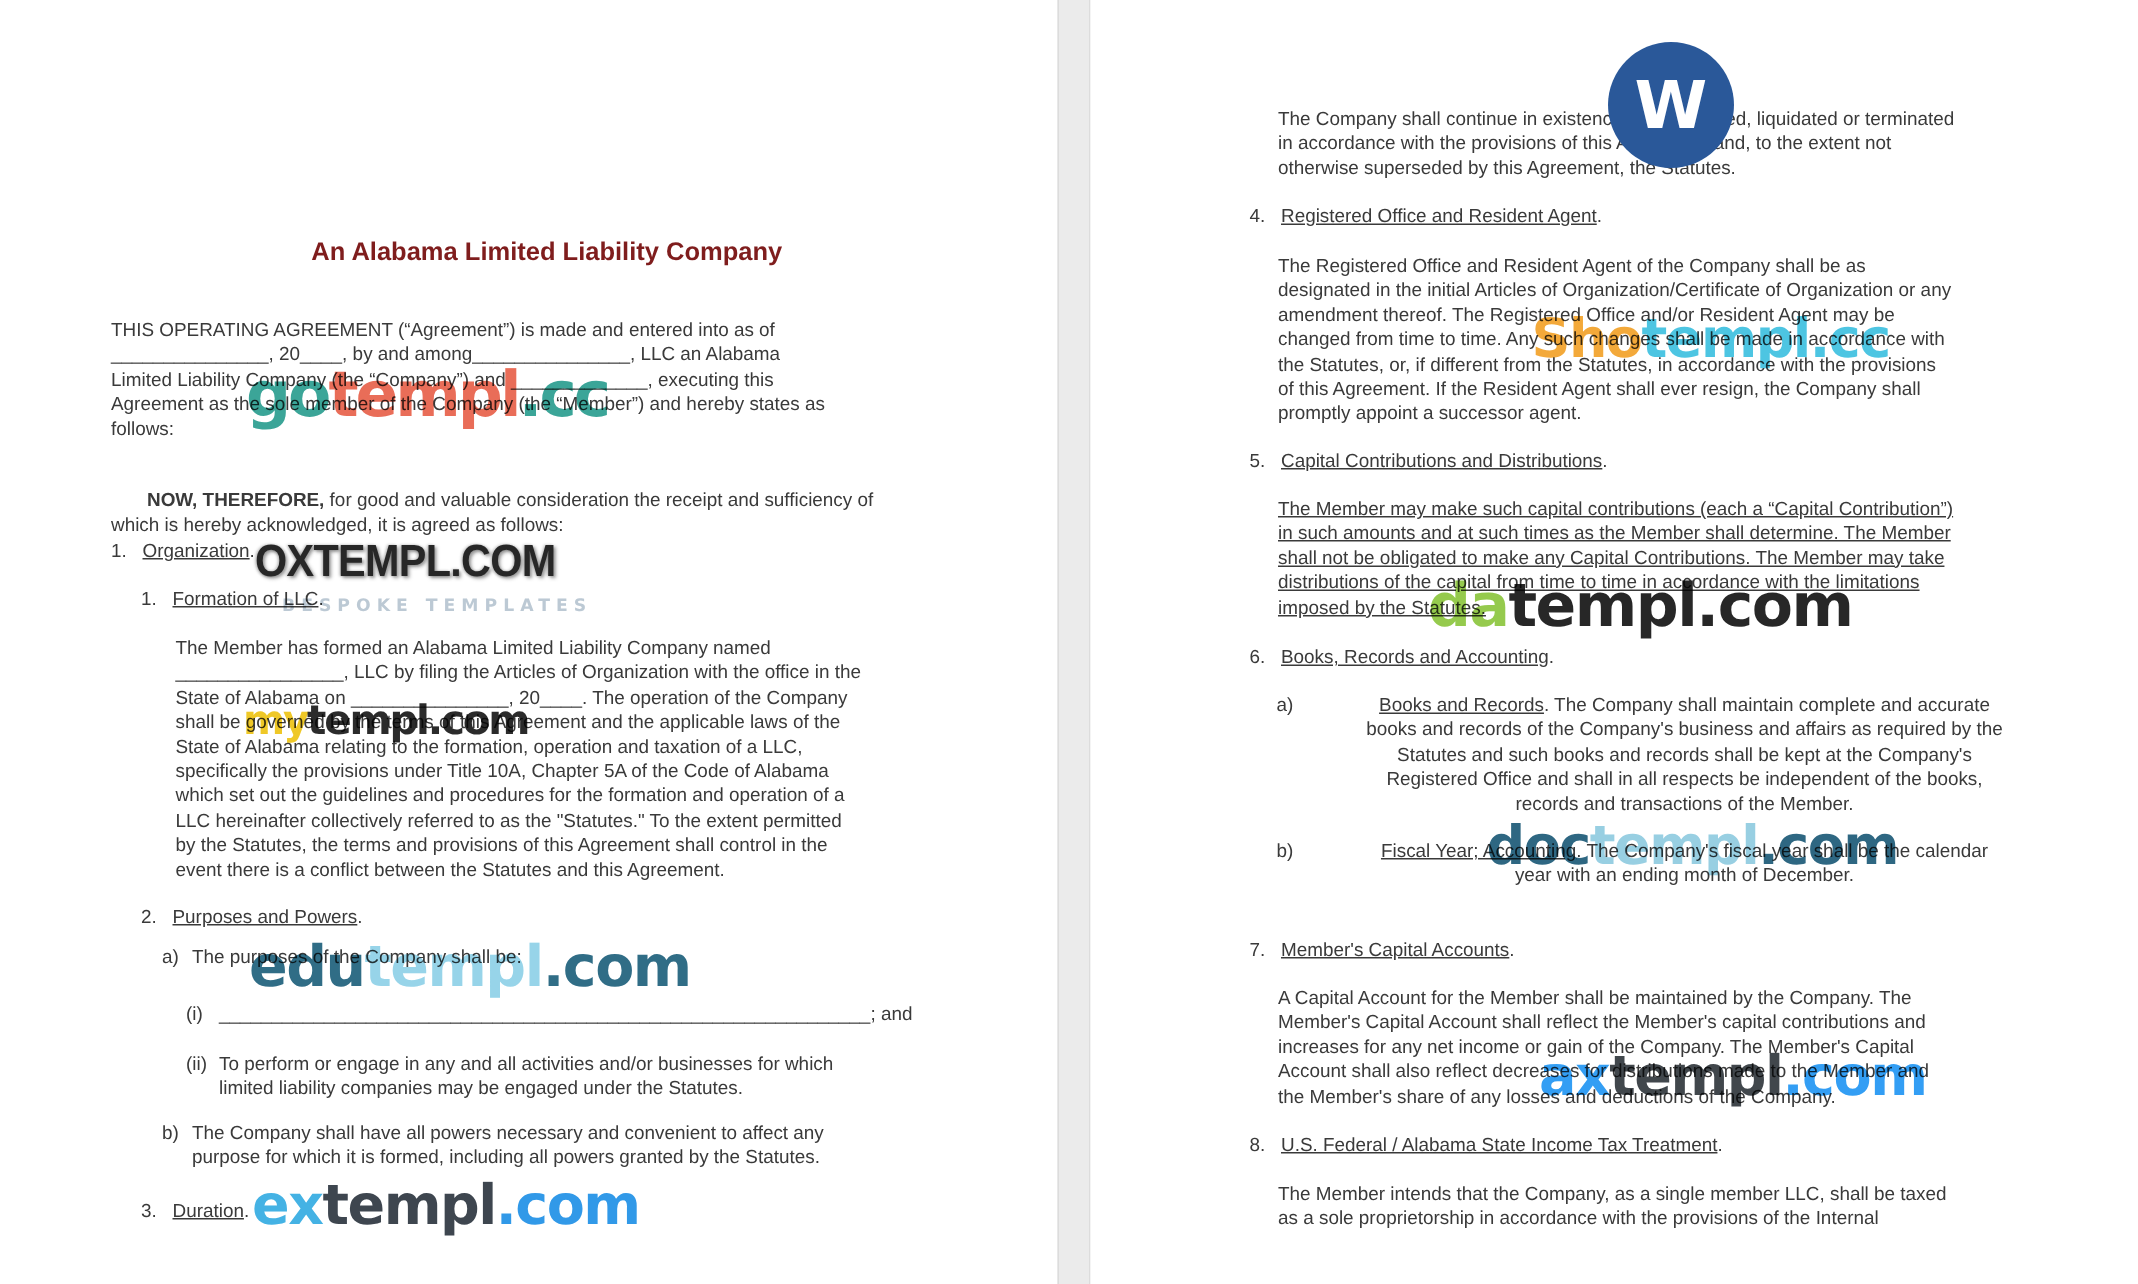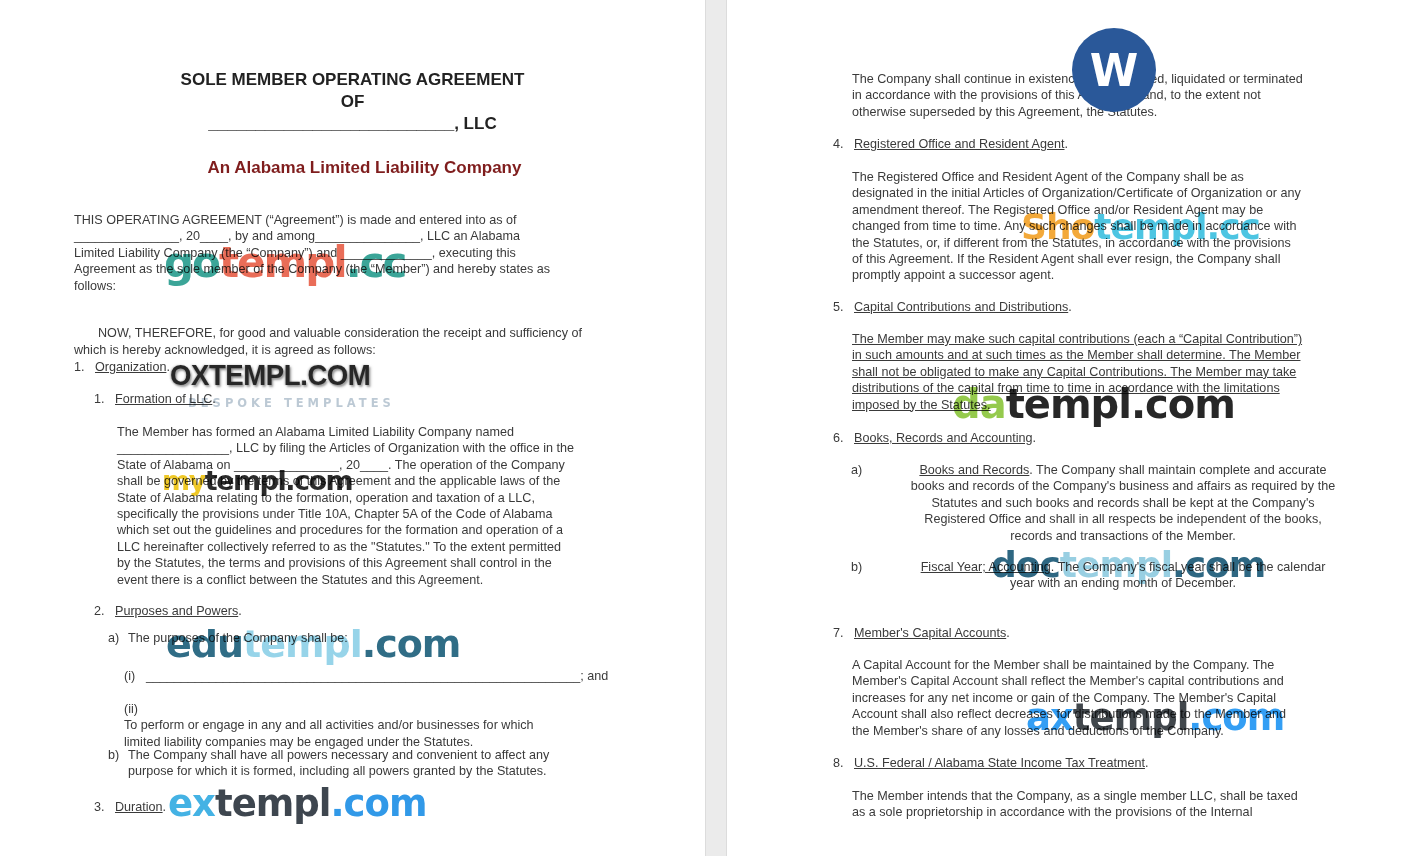--- a/index.html
+++ b/index.html
@@ -16,21 +16,21 @@
   #gutter     { position:absolute; top:0; height:856px; left:705px; width:22px;
                 background:#ebebeb; border-left:1px solid #dcdcdc; border-right:1px solid #dcdcdc; }
   #page-right { left:727px; width:698px; }
 
   
   .t { position:absolute; font-size:12.6px; line-height:16.4px; color:#3a3a3a; white-space:pre-line; }
   .item { position:absolute; display:flex; font-size:12.6px; line-height:16.4px; color:#3a3a3a; }
   .item .n { flex:0 0 auto; }
   .item .body { white-space:pre-line; }
   .u { text-decoration:underline; }
-  .bold { font-weight:normal;padding-left:24px; }
+  .bold { font-weight:bold;padding-left:24px; }
 
   .title-block { position:absolute; left:0; right:0; top:69px; text-align:center;
                  font-size:17px; font-weight:bold; line-height:22px; color:#222; white-space:pre-line; }
   .subtitle    { position:absolute; left:0; right:0; top:158px; text-align:center;
                  font-size:17px; font-weight:bold; color:#7f1d1d;padding-left:24px; }
 
   
   .wm { position:absolute; z-index:5; mix-blend-mode:multiply; opacity:.92;
         font-family:"DejaVu Sans",sans-serif; font-weight:800; white-space:nowrap; }
   .wm-go   { left:164px;  top:238px; font-size:42px; letter-spacing:-2px; }
@@ -53,23 +53,20 @@
            font-family:"DejaVu Sans",sans-serif; font-weight:800; cursor:pointer; }
   #word-badge { left:1072px; top:28px; width:84px; height:84px; font-size:44px; }
   #pdf-badge  { left:1164px; top:30px; width:88px; height:88px; font-size:27px; letter-spacing:.5px; }
 </style>
 </head>
 <body>
 
 <div id="canvas">
 
   <div class="page" id="page-left">
-    <div class="title-block">SOLE MEMBER OPERATING AGREEMENT
-OF
-__________________________, LLC</div>
     <div class="subtitle">An Alabama Limited Liability Company</div>
 
     <div class="t" style="left:74px; top:212px; width:600px;">THIS OPERATING AGREEMENT (“Agreement”) is made and entered into as of
 _______________, 20____, by and among_______________, LLC an Alabama
 Limited Liability Company (the “Company”) and _____________, executing this
 Agreement as the sole member of the Company (the “Member”) and hereby states as
 follows:</div>
 
     <div class="t" style="left:74px; top:309px; width:600px;">
       <span class="bold">NOW, THEREFORE,</span><span> for good and valuable consideration the receipt and sufficiency of
@@ -105,21 +102,21 @@
     <div class="item" style="left:108px; top:630px;">
       <span class="n" style="width:20px;">a)</span>
       <span class="body" style="width:490px;">The purposes of the Company shall be:</span>
     </div>
 
     <div class="item" style="left:124px; top:668px;">
       <span class="n" style="width:22px;">(i)</span>
       <span class="body" style="width:500px;"><span>______________________________________________________________</span><span>; and</span></span>
     </div>
 
-    <div class="item" style="left:124px; top:701px;flex-direction:column;">
+    <div class="item" style="left:124px; top:701px;">
       <span class="n" style="width:22px;">(ii)</span>
       <span class="body" style="width:490px;">To perform or engage in any and all activities and/or businesses for which
 limited liability companies may be engaged under the Statutes.</span>
     </div>
 
     <div class="item" style="left:108px; top:747px;">
       <span class="n" style="width:20px;">b)</span>
       <span class="body" style="width:495px;">The Company shall have all powers necessary and convenient to affect any
 purpose for which it is formed, including all powers granted by the Statutes.</span>
     </div>

